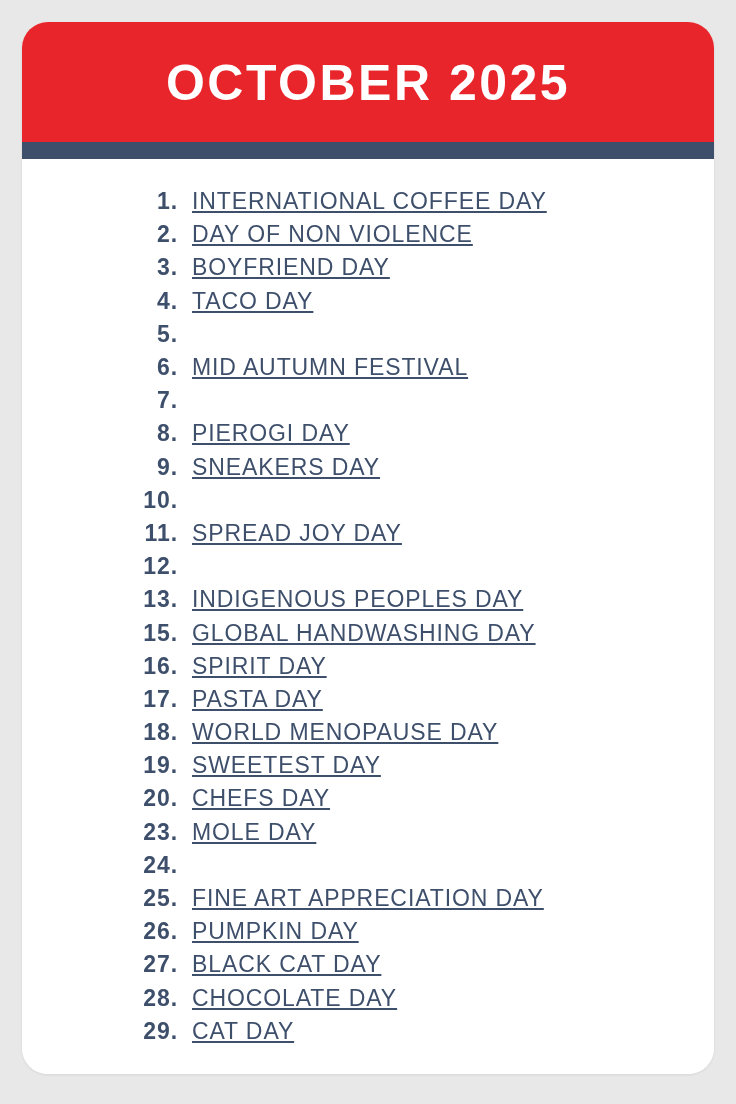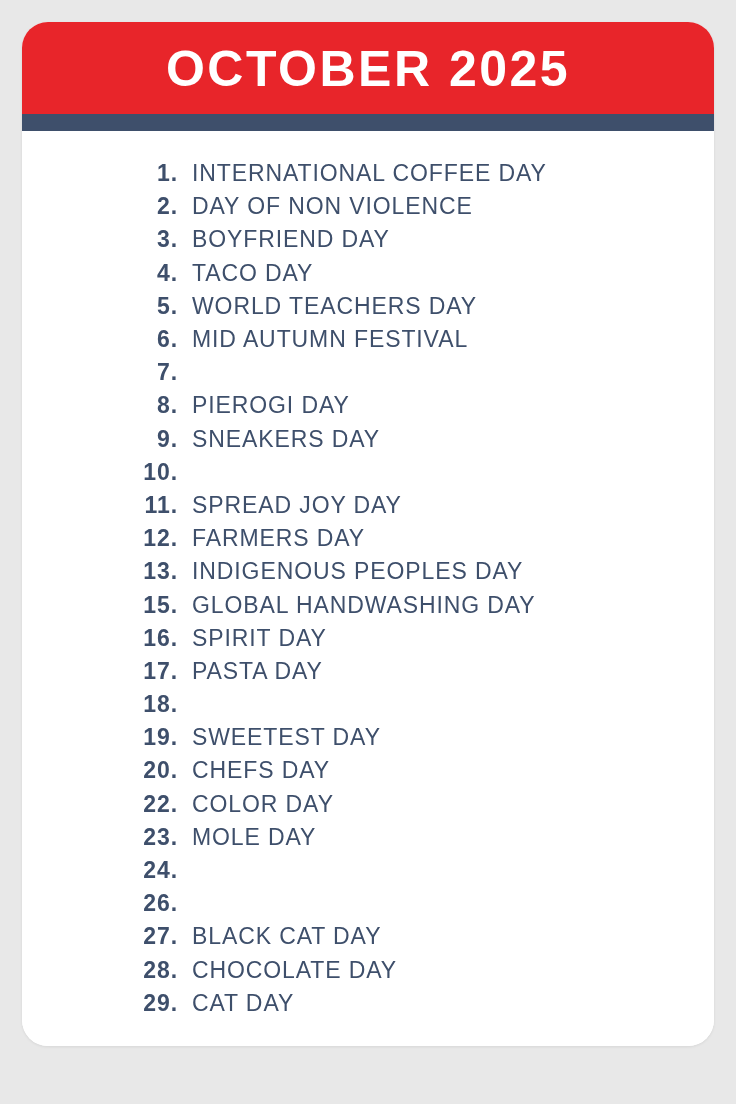--- a/index.html
+++ b/index.html
@@ -36,21 +36,21 @@
     background: #e8252a;
     padding: 18px 0 16px 0;
     text-align: center;
   }
   .header-title {
     color: #ffffff;
     font-size: 50px;
     font-weight: bold;
     letter-spacing: 2.5px;
     line-height: 1;
-    margin: 4px;
+    margin: 18px;
     text-transform: uppercase;
   }
   .header-rule {
     background: #3e4f6b;
     height: 17px;
     width: 100%;
   }
   .list-wrap {
     padding: 26px 0 26px 0;
     background: #ffffff;
@@ -74,20 +74,21 @@
     flex: 0 0 58px;
     text-align: right;
     font-weight: bold;
     padding-right: 14px;
     box-sizing: border-box;
     white-space: nowrap;
   }
   .day-label {
     font-weight: normal;
     white-space: nowrap;
+    text-decoration: underline;
   }
 </style>
 </head>
 <body>
 
 <div class="poster">
 
   <div class="card">
 
     <div class="header">
@@ -109,21 +110,20 @@
         <li>
             <span class="day-num">3.</span>
             <span class="day-label">BOYFRIEND DAY</span>
           </li>
         <li>
             <span class="day-num">4.</span>
             <span class="day-label">TACO DAY</span>
           </li>
         <li>
             <span class="day-num">5.</span>
-            <span class="day-label">WORLD TEACHERS DAY</span>
           </li>
         <li>
             <span class="day-num">6.</span>
             <span class="day-label">MID AUTUMN FESTIVAL</span>
           </li>
         <li>
             <span class="day-num">7.</span>
           </li>
         <li>
             <span class="day-num">8.</span>
@@ -135,62 +135,63 @@
           </li>
         <li>
             <span class="day-num">10.</span>
           </li>
         <li>
             <span class="day-num">11.</span>
             <span class="day-label">SPREAD JOY DAY</span>
           </li>
         <li>
             <span class="day-num">12.</span>
-            <span class="day-label">FARMERS DAY</span>
           </li>
         <li>
             <span class="day-num">13.</span>
             <span class="day-label">INDIGENOUS PEOPLES DAY</span>
           </li>
         <li>
             <span class="day-num">15.</span>
             <span class="day-label">GLOBAL HANDWASHING DAY</span>
           </li>
         <li>
             <span class="day-num">16.</span>
             <span class="day-label">SPIRIT DAY</span>
           </li>
         <li>
             <span class="day-num">17.</span>
             <span class="day-label">PASTA DAY</span>
           </li>
         <li>
             <span class="day-num">18.</span>
+            <span class="day-label">WORLD MENOPAUSE DAY</span>
           </li>
         <li>
             <span class="day-num">19.</span>
             <span class="day-label">SWEETEST DAY</span>
           </li>
         <li>
             <span class="day-num">20.</span>
             <span class="day-label">CHEFS DAY</span>
           </li>
         <li>
-            <span class="day-num">22.</span>
-            <span class="day-label">COLOR DAY</span>
-          </li>
-        <li>
             <span class="day-num">23.</span>
             <span class="day-label">MOLE DAY</span>
           </li>
         <li>
             <span class="day-num">24.</span>
           </li>
         <li>
+            <span class="day-num">25.</span>
+            <span class="day-label">FINE ART APPRECIATION DAY</span>
+          </li>
+        <li>
             <span class="day-num">26.</span>
+            <span class="day-label">PUMPKIN DAY</span>
           </li>
         <li>
             <span class="day-num">27.</span>
             <span class="day-label">BLACK CAT DAY</span>
           </li>
         <li>
             <span class="day-num">28.</span>
             <span class="day-label">CHOCOLATE DAY</span>
           </li>
         <li>

